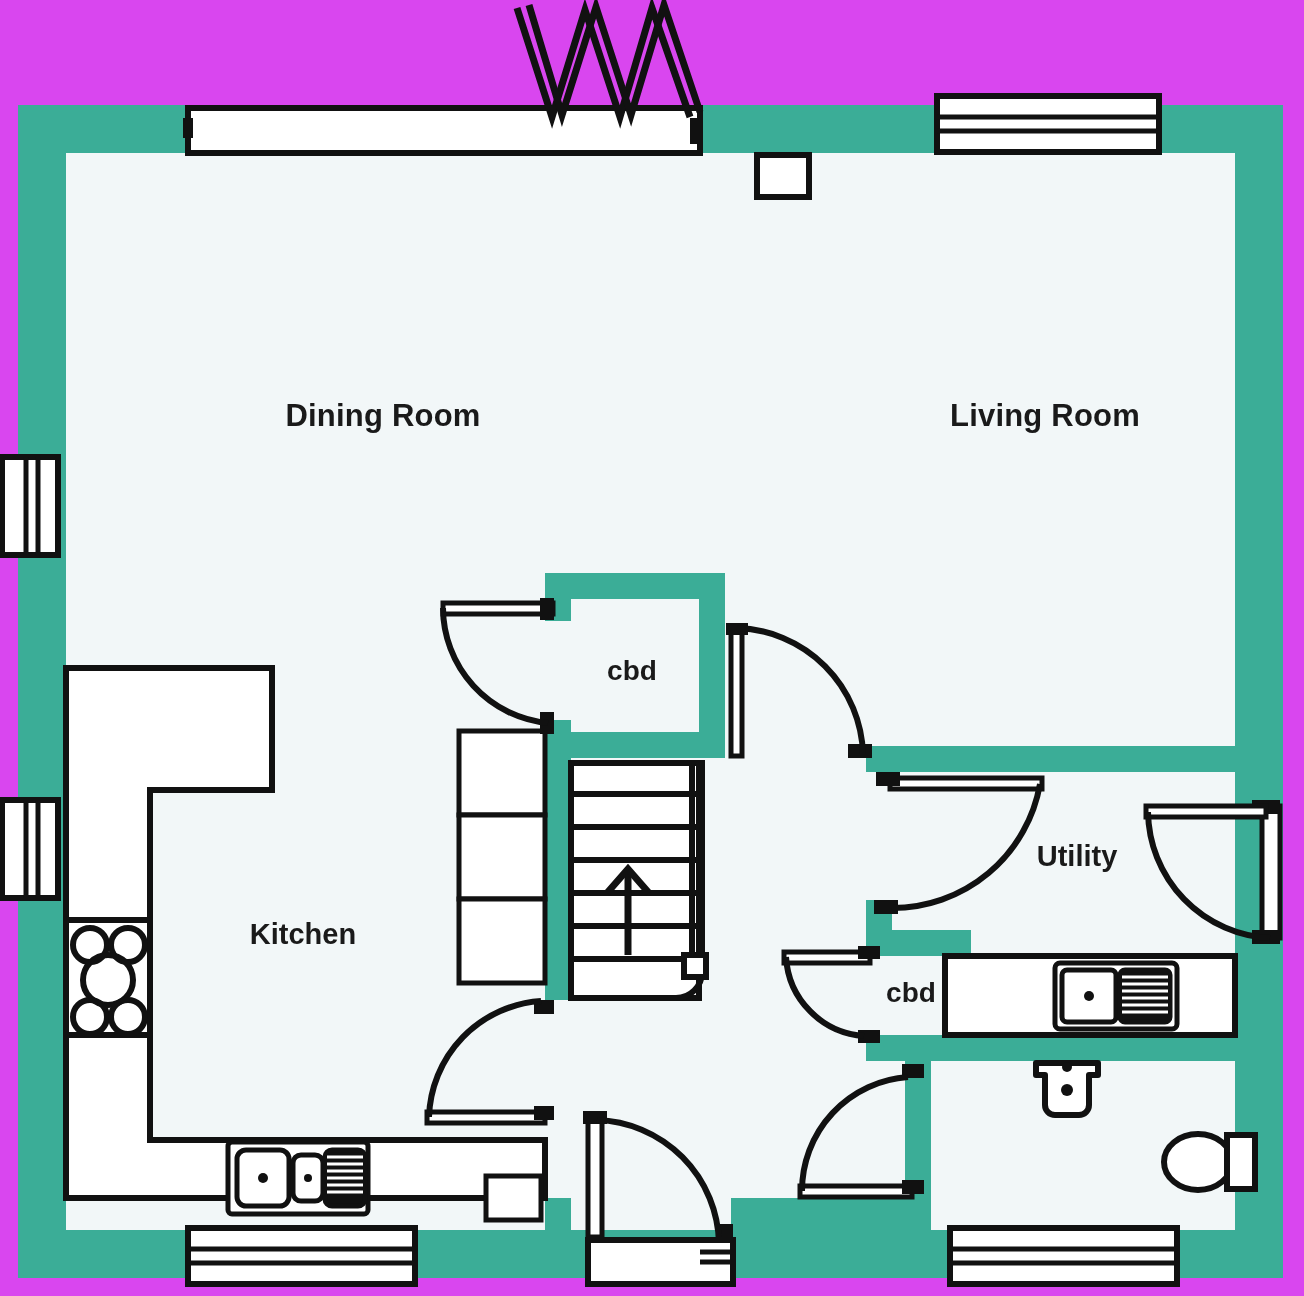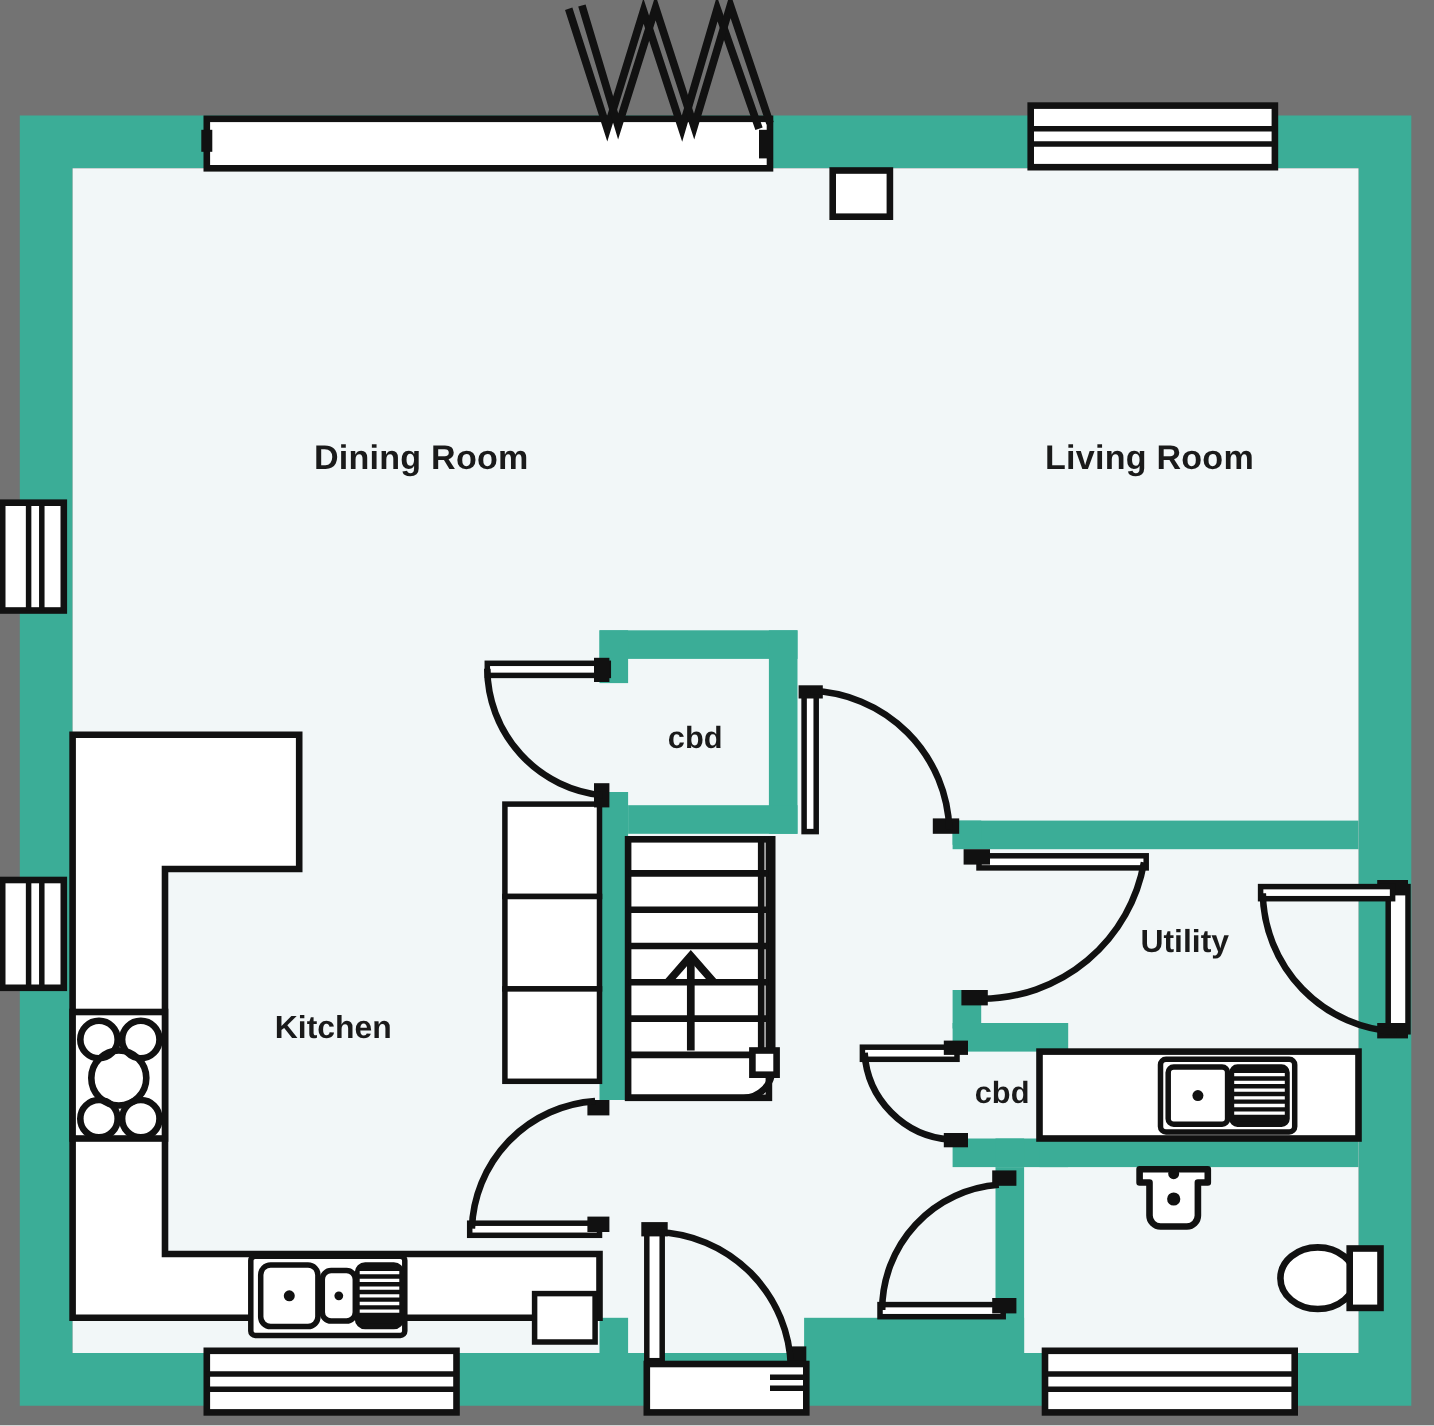--- a/index.html
+++ b/index.html
@@ -6,21 +6,21 @@
   html, body {
     margin: 0;
     padding: 0;
     background: #ffffff;
     font-family: "Liberation Sans", sans-serif;
   }
   #plan-wrap {
     position: relative;
     width: 1304px;
     height: 1296px;
-    background: #737373;
+    background: #d946ef;
     overflow: hidden;
   }
   #plan-svg {
     display: block;
     width: 1304px;
     height: 1296px;
   }
   .room-label {
     font-family: "Liberation Sans", sans-serif;
     font-weight: bold;

